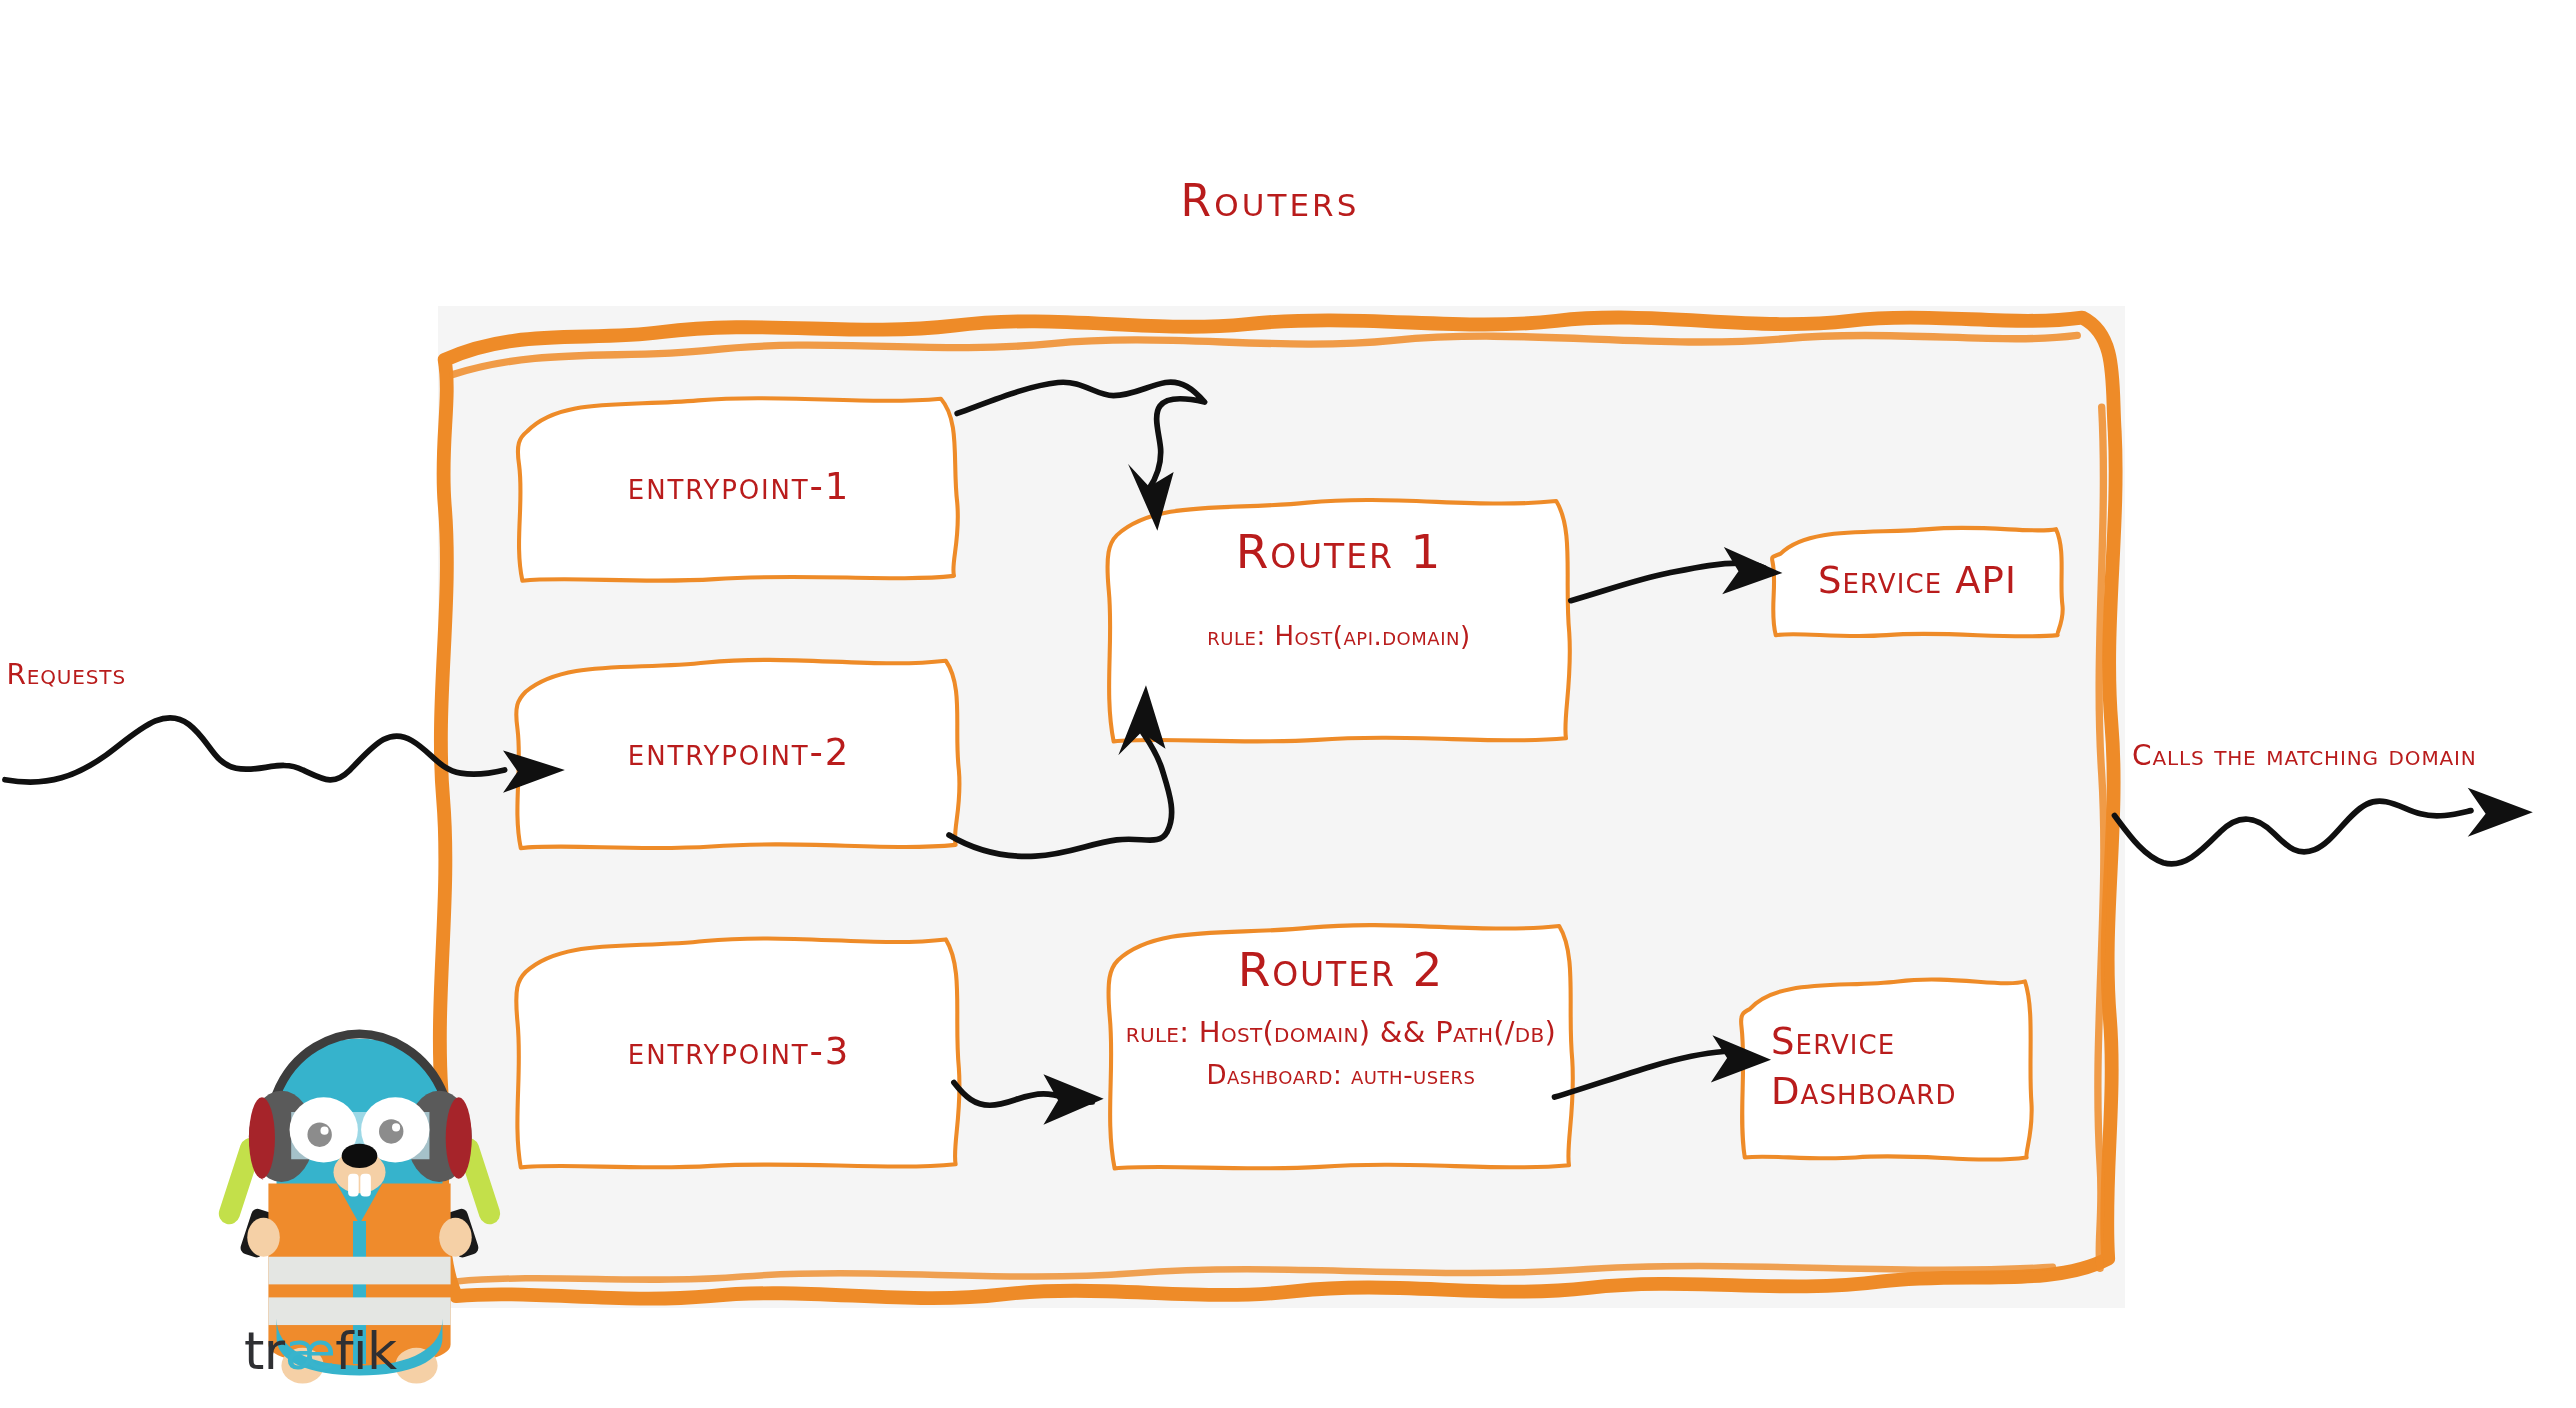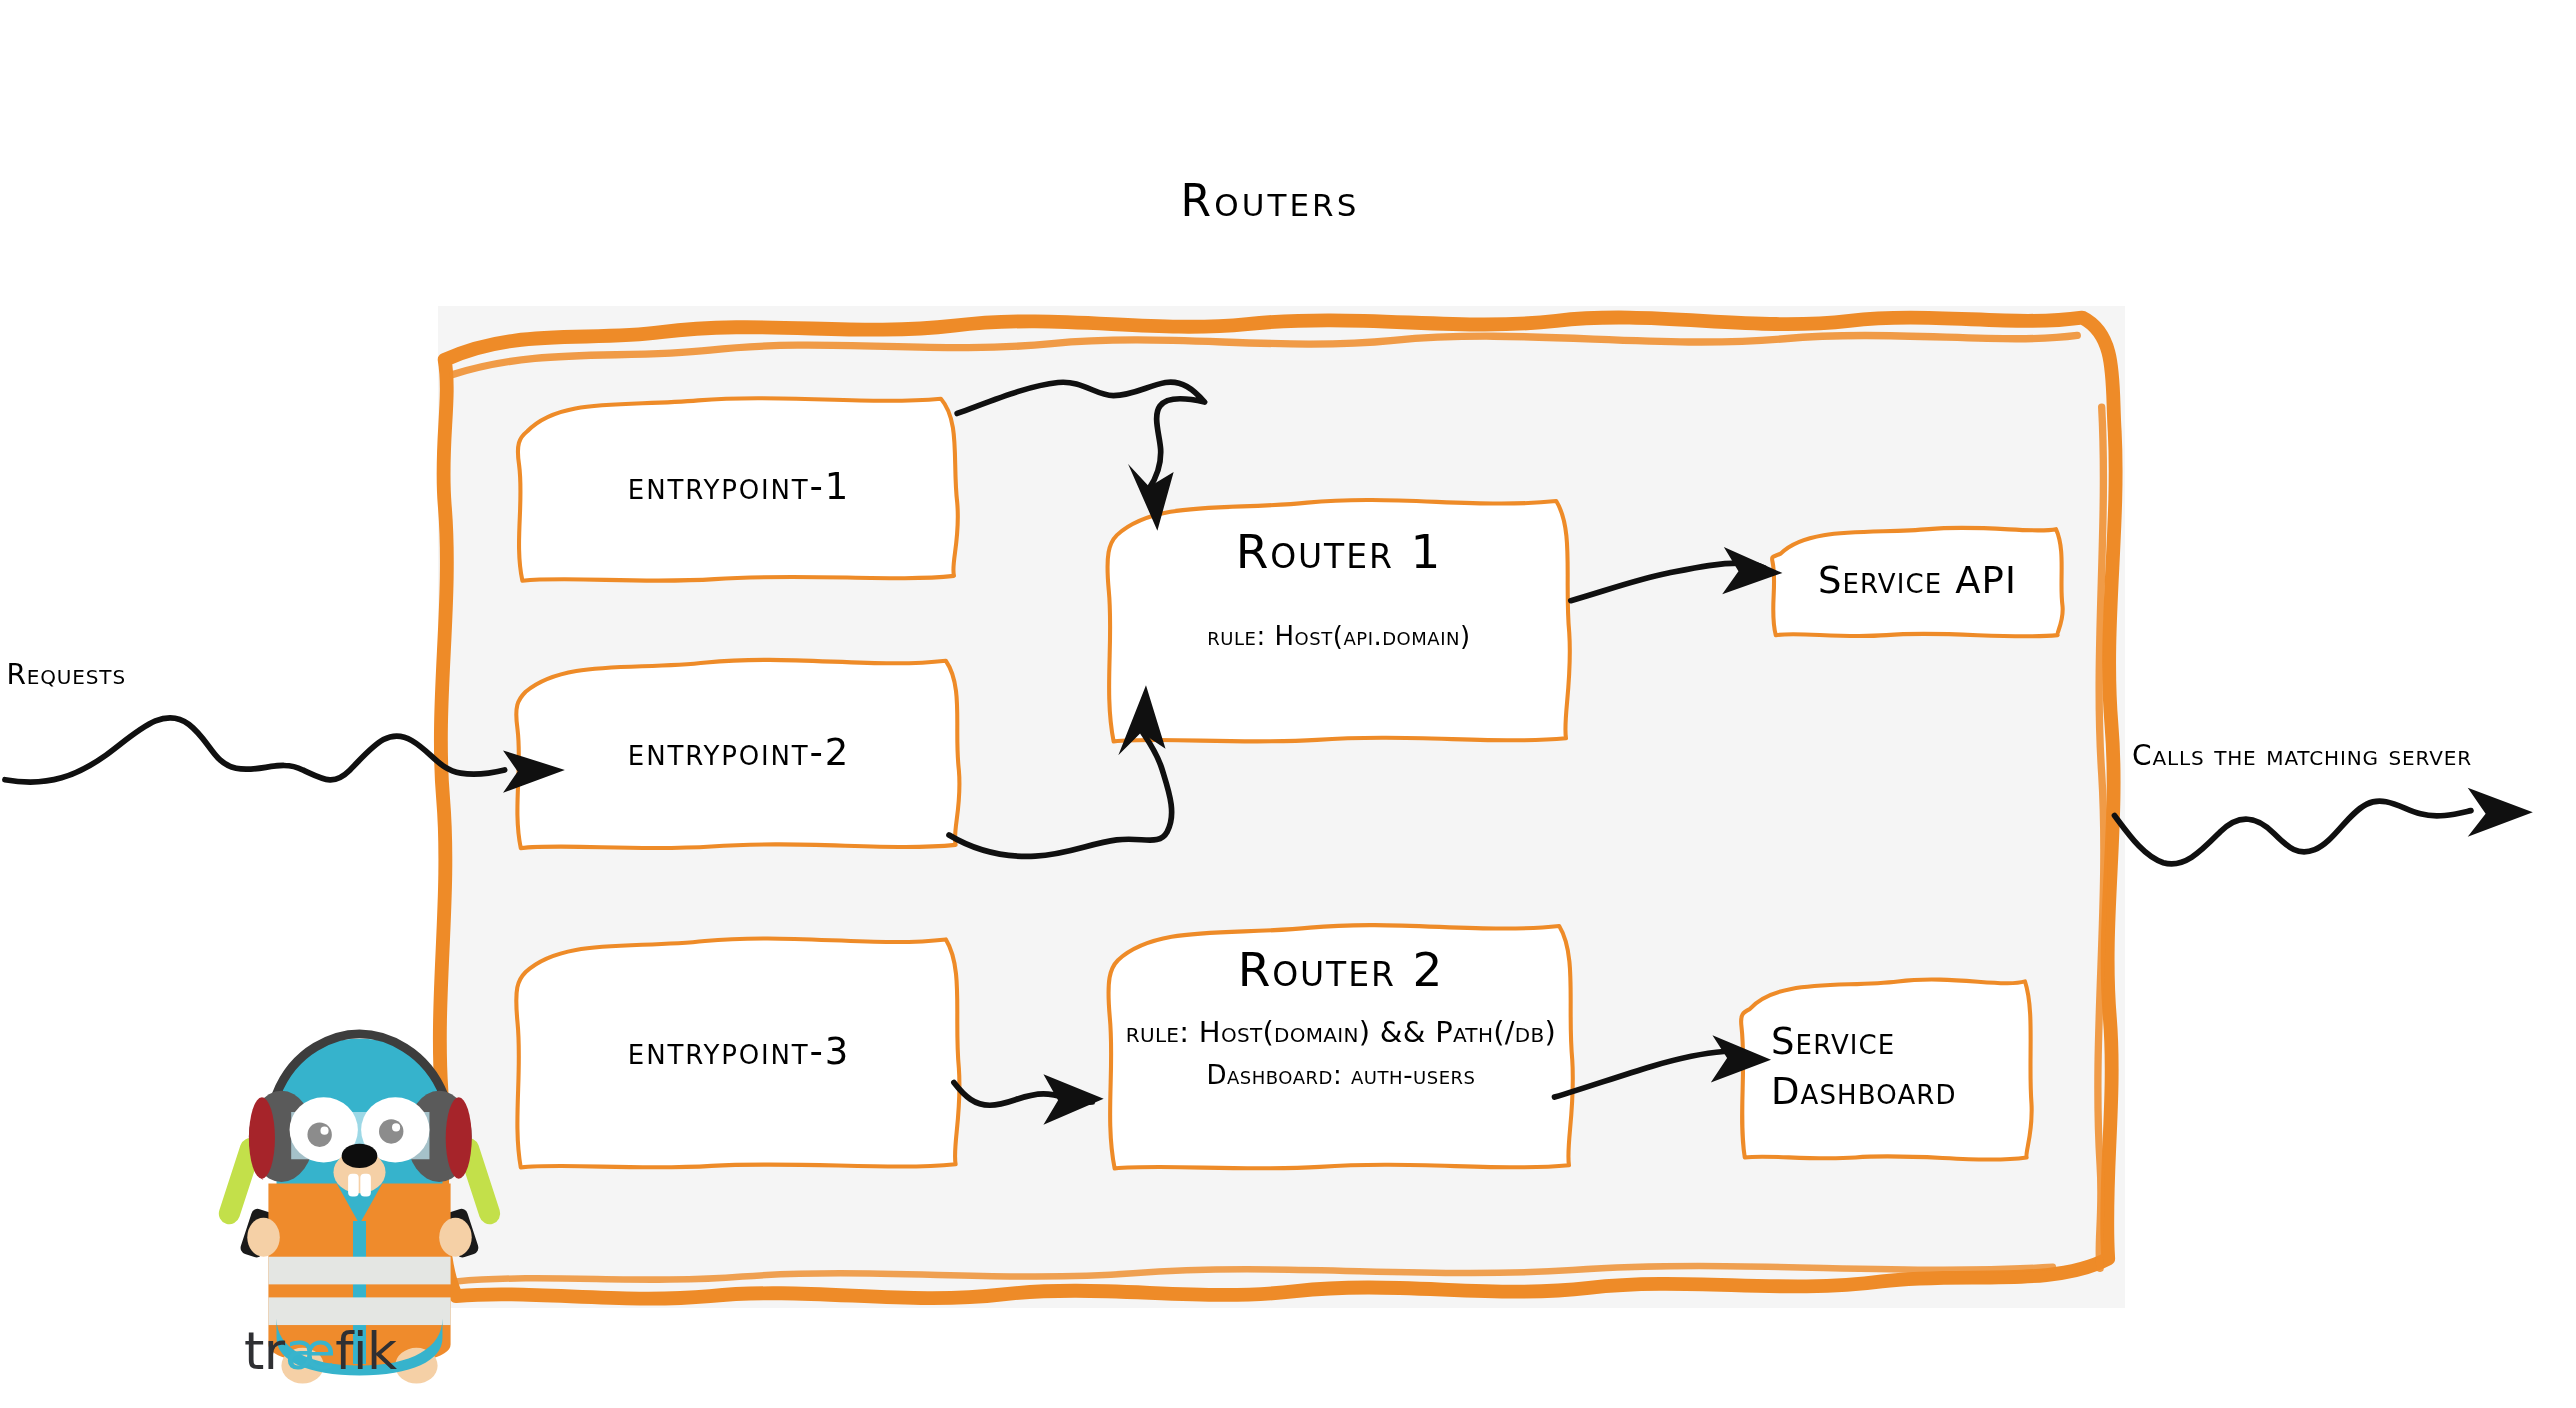--- a/index.html
+++ b/index.html
@@ -14,21 +14,21 @@
     background: #ffffff;
     overflow: hidden;
     font-family: "DejaVu Sans", sans-serif;
   }
 
   
   .hand {
     font-family: "DejaVu Sans", sans-serif;
     font-variant: small-caps;
     font-weight: 400;
-    color: #000000;
+    color: #b91c1c;
     letter-spacing: 0.02em;
     white-space: nowrap;
   }
 
   
   #title {
     position: absolute;
     left: 0;
     top: 175px;
     width: 2576px;
@@ -271,21 +271,21 @@
                C 300 238, 220 224, 148 230 C 92 234, 40 226, 12 230
                C 4 180, 14 122, 8 70 C 6 54, 10 52, 18 48 Z" fill="#ffffff" stroke="#ee8b28" stroke-width="5" stroke-linejoin="round"></path>
     </svg>
     <div class="bt" style="align-items:flex-start; padding-left:36px;">
       <div class="hand svc-label">Service</div>
       <div class="hand svc-label">Dashboard</div>
     </div>
   </div>
 
   <div class="hand side-caption" id="requests-label">Requests</div>
-  <div class="hand side-caption" id="calls-label">Calls the matching server</div>
+  <div class="hand side-caption" id="calls-label">Calls the matching domain</div>
 
   <svg id="arrows" viewBox="0 0 3165 1730">
 
     <g>
       <path class="sk-line" d="M 6 958 C 60 968, 96 952, 130 928
              C 168 900, 200 866, 232 890
              C 258 910, 262 938, 290 944
              C 320 950, 344 932, 372 946
              C 398 958, 410 966, 430 946
              C 456 920, 476 892, 506 910

